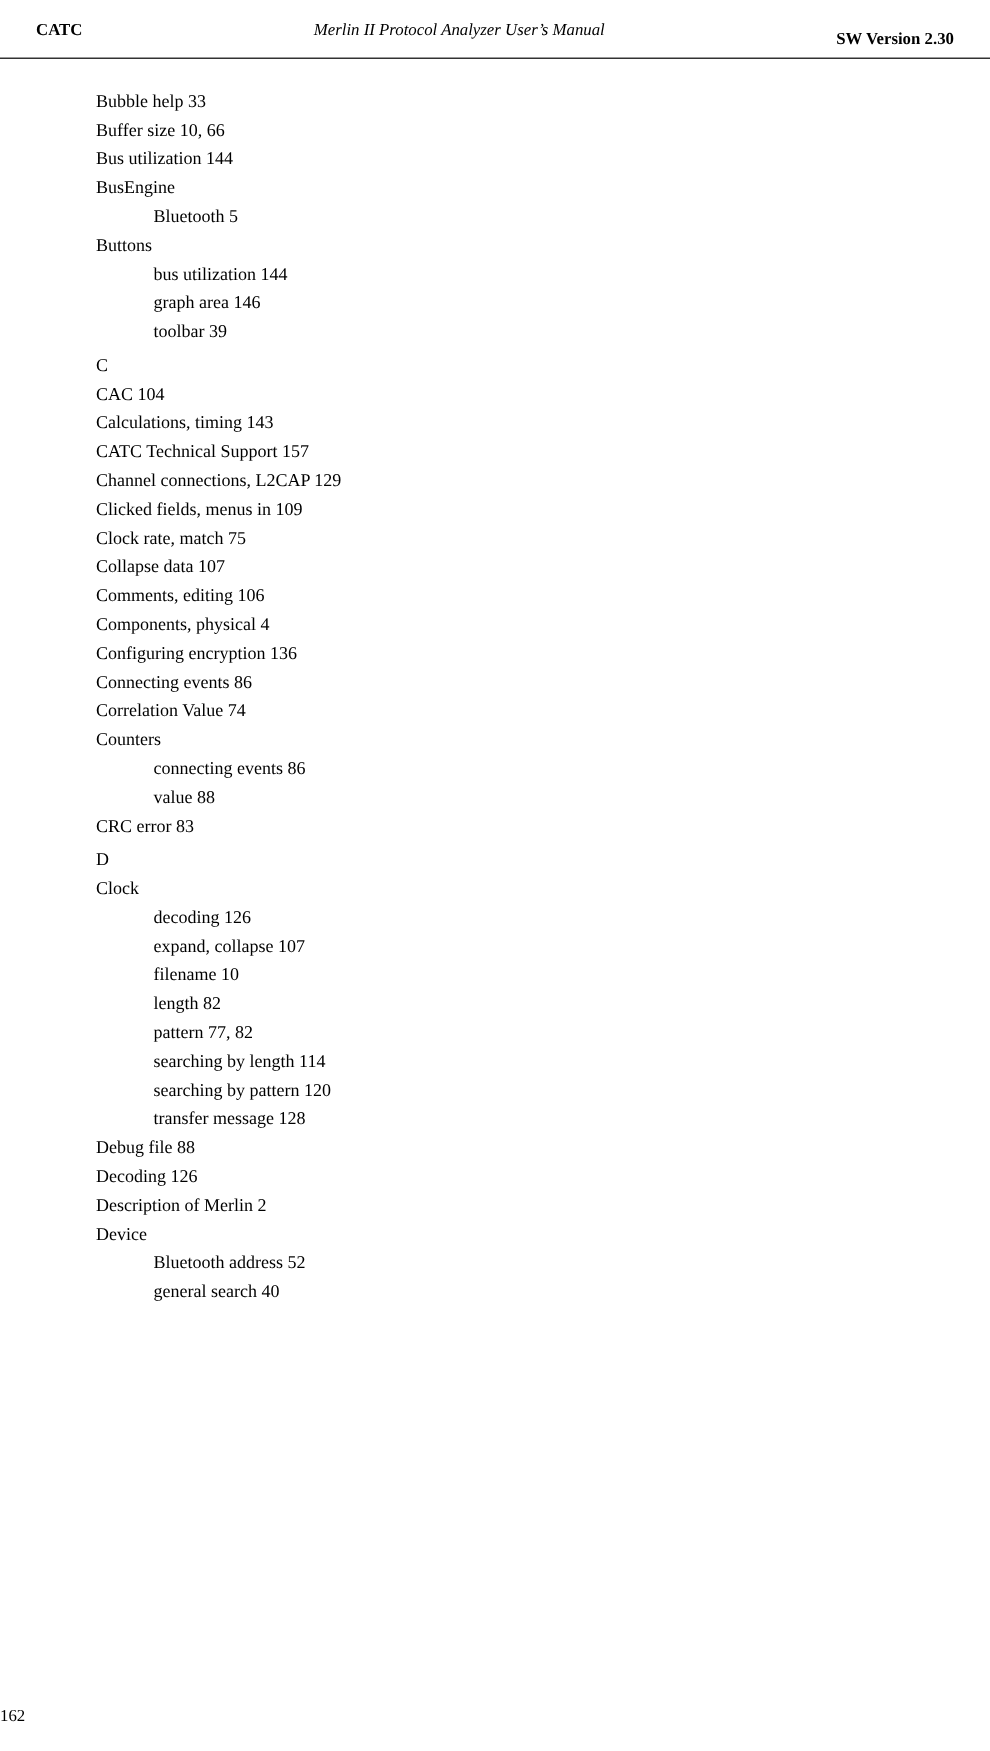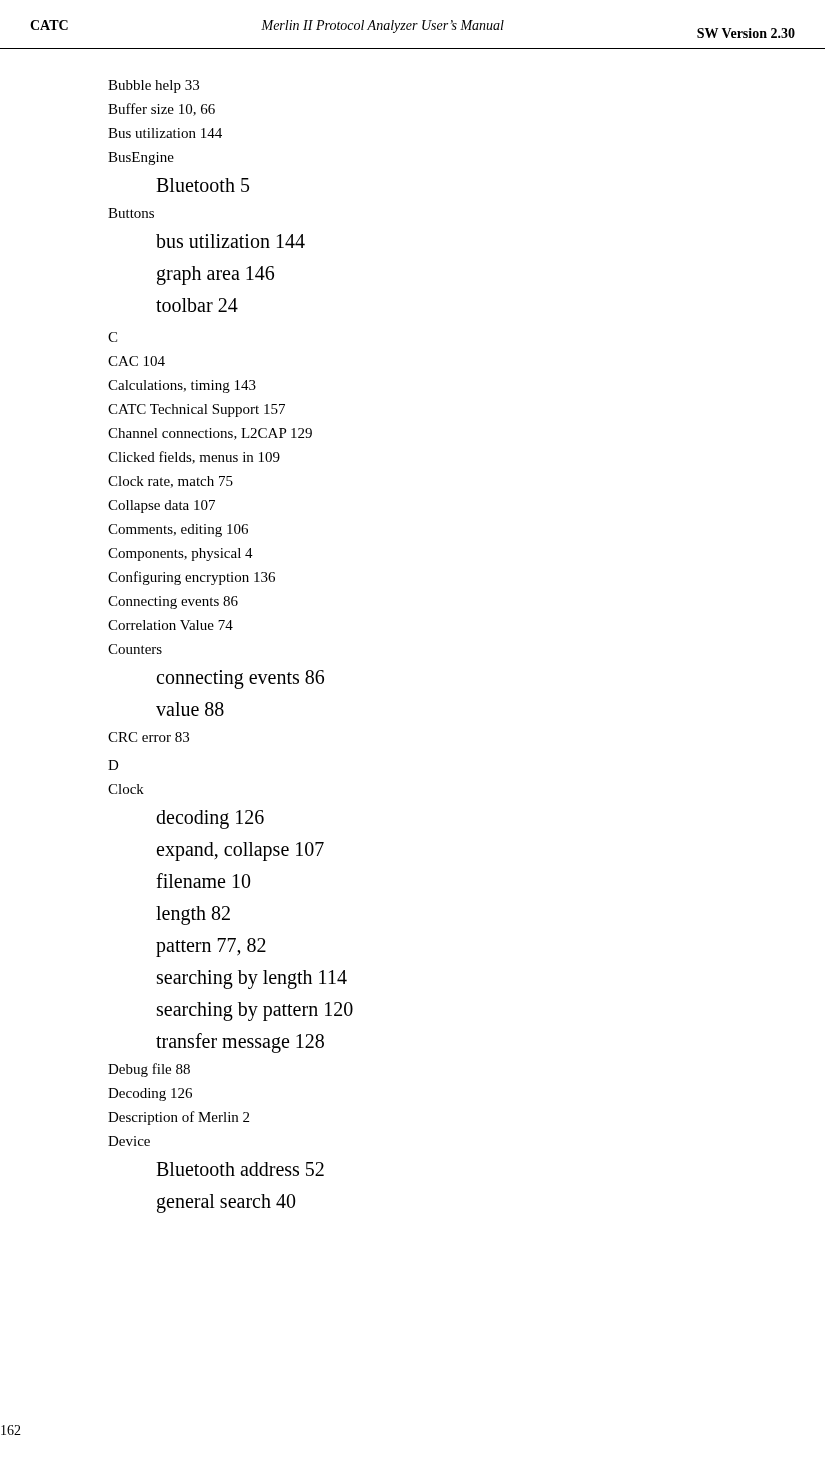--- a/index.html
+++ b/index.html
@@ -39,30 +39,29 @@
     }
 
     .header-right {
       font-weight: bold;
       margin-top: 16px;
     }
 
     .content {
       padding: 24px 80px 40px 80px;
       line-height: 1.55;
-      margin-left: 28px;
     }
 
     .entry {
       font-size: 15px;
       line-height: 1.6;
     }
 
     .entry-indent {
-      font-size: 20px;
+      font-size: 15px;
       line-height: 1.6;
       padding-left: 48px;
     }
 
     .section-letter {
       font-size: 15px;
       font-weight: normal;
       margin-top: 4px;
       line-height: 1.6;
     }
@@ -87,21 +86,21 @@
 
 <div class="content" id="content-area">
 <div class="entry">Bubble help 33</div>
     <div class="entry">Buffer size 10, 66</div>
     <div class="entry">Bus utilization 144</div>
     <div class="entry">BusEngine</div>
     <div class="entry-indent">Bluetooth 5</div>
     <div class="entry">Buttons</div>
     <div class="entry-indent">bus utilization 144</div>
     <div class="entry-indent">graph area 146</div>
-    <div class="entry-indent">toolbar 24</div>
+    <div class="entry-indent">toolbar 39</div>
     <div class="section-letter">C</div>
     <div class="entry">CAC 104</div>
     <div class="entry">Calculations, timing 143</div>
     <div class="entry">CATC Technical Support 157</div>
     <div class="entry">Channel connections, L2CAP 129</div>
     <div class="entry">Clicked fields, menus in 109</div>
     <div class="entry">Clock rate, match 75</div>
     <div class="entry">Collapse data 107</div>
     <div class="entry">Comments, editing 106</div>
     <div class="entry">Components, physical 4</div>

